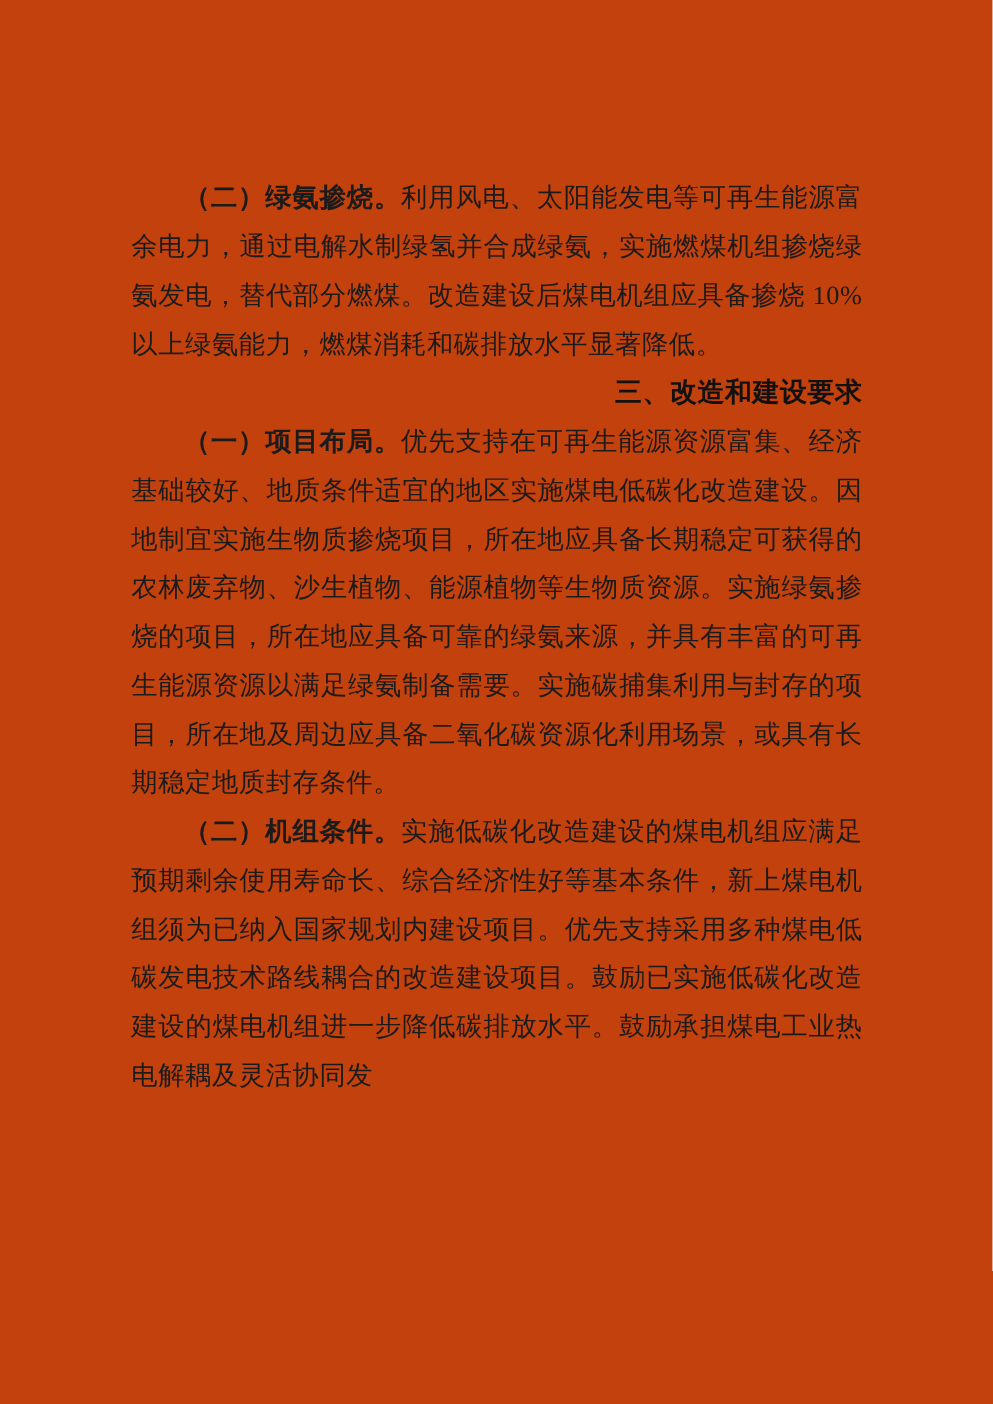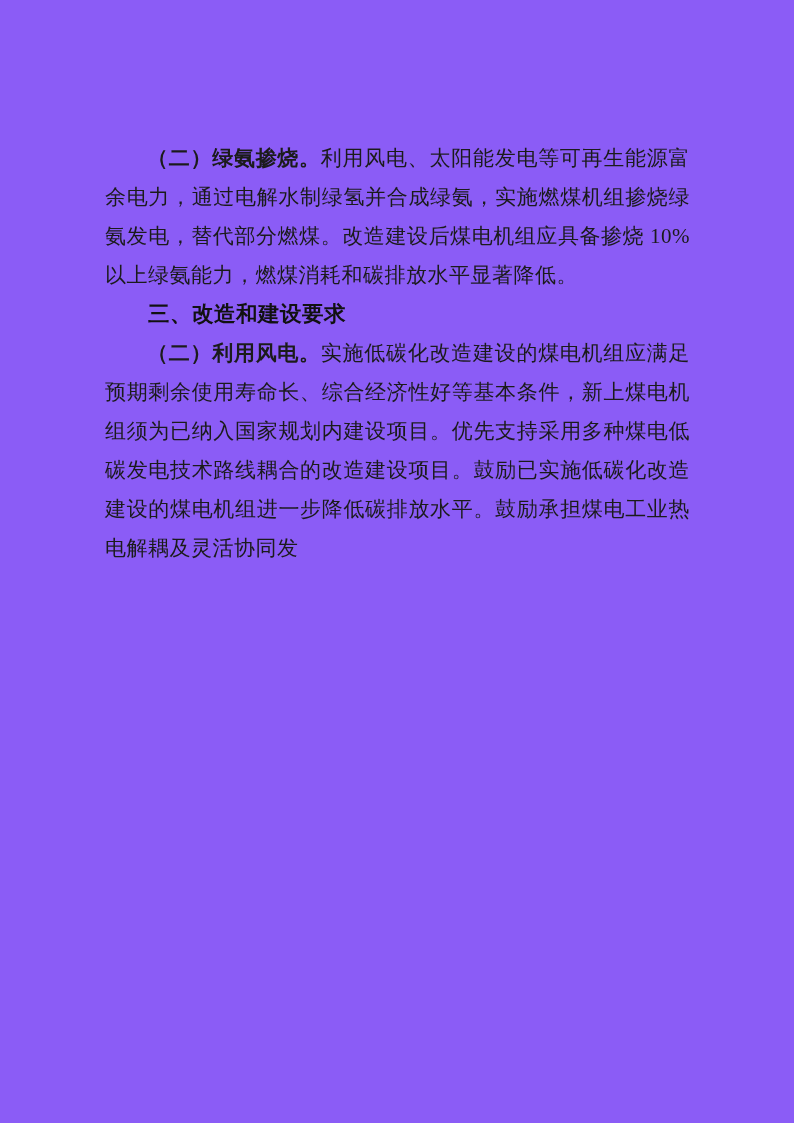--- a/index.html
+++ b/index.html
@@ -4,21 +4,21 @@
 <style>
   html, body {
     margin: 0;
     padding: 0;
     background: #ffffff;
   }
   .page {
     position: relative;
     width: 794px;
     height: 1123px;
-    background: #8b5cf6;
+    background: #c2410c;
     overflow: hidden;
   }
   .content {
     position: absolute;
     left: 105px;
     top: 139px;
     width: 585px;
     font-family: "Liberation Serif", "DejaVu Serif", serif;
     font-size: 21px;
     line-height: 39px;
@@ -37,31 +37,32 @@
   }
   h2.heading {
     margin: 0;
     padding: 0;
     text-indent: 2em;
     font-family: Liberation Serif, serif;
     font-weight: 700;
     font-size: 21.5px;
     line-height: 39px;
     color: #111111;
-    text-align: left;
+    text-align: right;
   }
 </style>
 </head>
 <body>
 
 <div class="page">
   <main class="content">
 
     <p class="para"><strong class="lead">（二）绿氨掺烧。</strong><span>利用风电、太阳能发电等可再生能源富余电力，通过电解水制绿氢并合成绿氨，实施燃煤机组掺烧绿氨发电，替代部分燃煤。改造建设后煤电机组应具备掺烧 10%以上绿氨能力，燃煤消耗和碳排放水平显著降低。</span></p>
 
 
     <h2 class="heading">三、改造和建设要求</h2>
 
+    <p class="para"><strong class="lead">（一）项目布局。</strong><span>优先支持在可再生能源资源富集、经济基础较好、地质条件适宜的地区实施煤电低碳化改造建设。因地制宜实施生物质掺烧项目，所在地应具备长期稳定可获得的农林废弃物、沙生植物、能源植物等生物质资源。实施绿氨掺烧的项目，所在地应具备可靠的绿氨来源，并具有丰富的可再生能源资源以满足绿氨制备需要。实施碳捕集利用与封存的项目，所在地及周边应具备二氧化碳资源化利用场景，或具有长期稳定地质封存条件。</span></p>
 
-    <p class="para"><strong class="lead">（二）利用风电。</strong><span>实施低碳化改造建设的煤电机组应满足预期剩余使用寿命长、综合经济性好等基本条件，新上煤电机组须为已纳入国家规划内建设项目。优先支持采用多种煤电低碳发电技术路线耦合的改造建设项目。鼓励已实施低碳化改造建设的煤电机组进一步降低碳排放水平。鼓励承担煤电工业热电解耦及灵活协同发</span></p>
+    <p class="para"><strong class="lead">（二）机组条件。</strong><span>实施低碳化改造建设的煤电机组应满足预期剩余使用寿命长、综合经济性好等基本条件，新上煤电机组须为已纳入国家规划内建设项目。优先支持采用多种煤电低碳发电技术路线耦合的改造建设项目。鼓励已实施低碳化改造建设的煤电机组进一步降低碳排放水平。鼓励承担煤电工业热电解耦及灵活协同发</span></p>
 
   </main>
 </div>
 
 </body></html>

